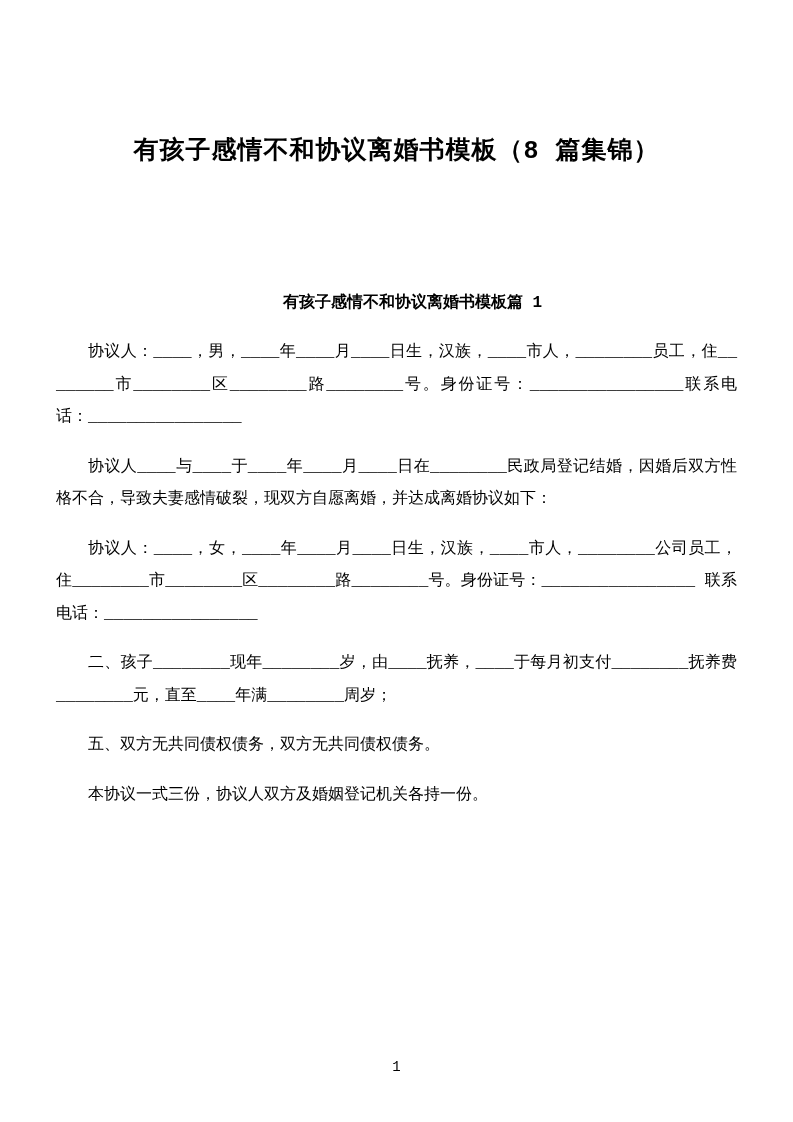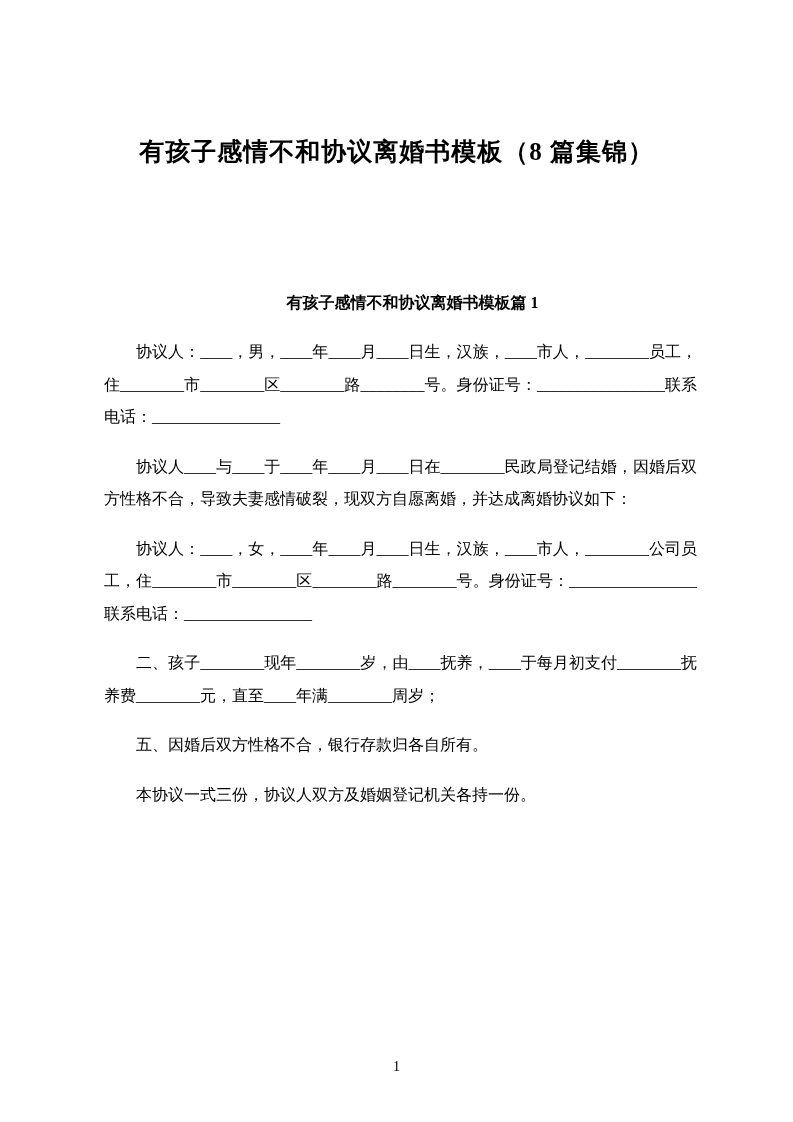--- a/index.html
+++ b/index.html
@@ -7,24 +7,24 @@
     padding: 0;
     background: #ffffff;
   }
   .page {
     position: relative;
     width: 793px;
     height: 1122px;
     margin: 0 auto;
     background: #ffffff;
     color: #000000;
-    font-family: Liberation Serif, serif;
+    font-family: Liberation Mono, monospace;
     overflow: hidden;
     box-sizing: border-box;
-    padding: 0 96px;
+    padding: 0 56px;
   }
   .doc-title {
     margin: 0;
     padding-top: 130px;
     font-size: 25px;
     font-weight: bold;
     text-align: center;
     line-height: 44px;
     letter-spacing: 1px;
   }
@@ -33,21 +33,21 @@
     font-size: 16px;
     font-weight: bold;
     line-height: 22px;
     text-indent: 2em;
     text-align: center;
   }
   .body-text {
     margin-top: 22px;
   }
   .body-text p {
-    margin: 0 0 17px 8px;
+    margin: 0 0 17px 0;
     font-size: 16px;
     line-height: 32.5px;
     text-indent: 2em;
     text-align: justify;
     word-break: break-all;
   }
   .page-number {
     position: absolute;
     left: 0;
     bottom: 46px;
@@ -63,18 +63,18 @@
 <div class="page">
   <h1 class="doc-title">有孩子感情不和协议离婚书模板（8 篇集锦）</h1>
 
   <h2 class="section-title">有孩子感情不和协议离婚书模板篇 1</h2>
 
   <div class="body-text">
     <p>协议人：____，男，____年____月____日生，汉族，____市人，________员工，住________市________区________路________号。身份证号：________________联系电话：________________</p>
     <p>协议人____与____于____年____月____日在________民政局登记结婚，因婚后双方性格不合，导致夫妻感情破裂，现双方自愿离婚，并达成离婚协议如下：</p>
     <p>协议人：____，女，____年____月____日生，汉族，____市人，________公司员工，住________市________区________路________号。身份证号：________________ 联系电话：________________</p>
     <p>二、孩子________现年________岁，由____抚养，____于每月初支付________抚养费________元，直至____年满________周岁；</p>
-    <p>五、因婚后双方性格不合，银行存款归各自所有。</p>
+    <p>五、双方无共同债权债务，双方无共同债权债务。</p>
     <p>本协议一式三份，协议人双方及婚姻登记机关各持一份。</p>
   </div>
 
   <div class="page-number">1</div>
 </div>
 
 </body></html>

